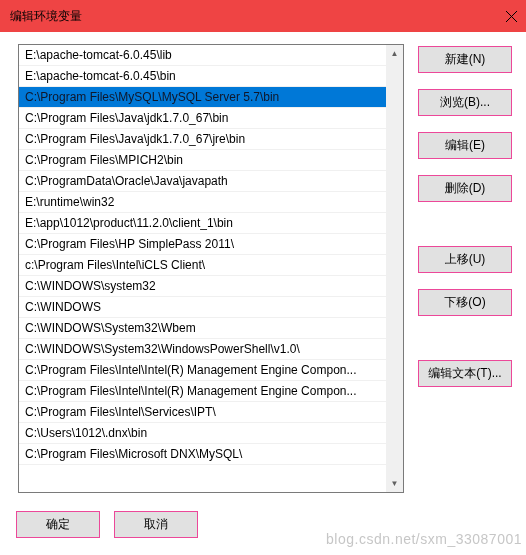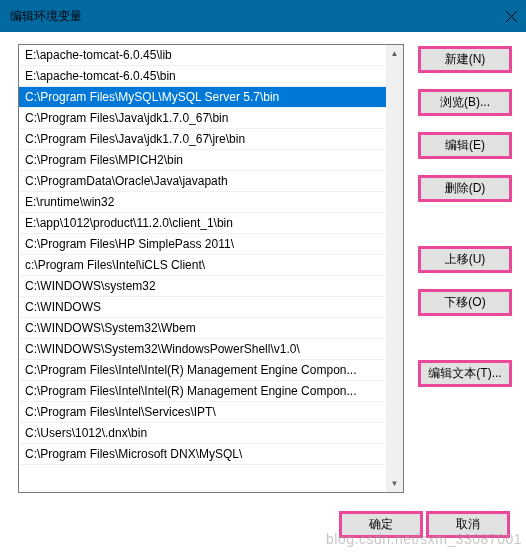--- a/index.html
+++ b/index.html
@@ -18,21 +18,21 @@
   background: #fff;
   display: flex;
   flex-direction: column;
 }
 .titlebar {
   height: 32px;
   display: flex;
   align-items: center;
   justify-content: space-between;
   padding: 0 4px 0 10px;
-  background: #0369a1;
+  background: #ef4444;
 }
 .titlebar .title { font-size: 12px; color: #000; }
 .titlebar .close {
   width: 22px; height: 22px;
   display: flex; align-items: center; justify-content: center;
   font-size: 14px; color: #000;
   cursor: pointer;
 }
 .content {
   flex: 1;
@@ -60,21 +60,21 @@
   padding: 0 6px;
   color: #000;
   border-bottom: 1px solid #f0f0f0;
   white-space: nowrap;
   overflow: hidden;
   text-overflow: ellipsis;
   cursor: default;
 }
 .list-item.selected {
   background: #0078d7;
-  color: #ffffff;
+  color: #0f172a;
 }
 .scrollbar {
   position: absolute;
   right: 0; top: 0;
   width: 17px;
   height: 100%;
   background: #f0f0f0;
 }
 .scrollbar .arrow {
   width: 17px; height: 17px;
@@ -87,35 +87,34 @@
 .scrollbar .arrow.down { position: absolute; bottom: 0; }
 .sidebuttons {
   width: 94px;
   display: flex;
   flex-direction: column;
   padding-top: 2px;
 }
 .btn {
   width: 94px;
   height: 27px;
-  border: 3px solid #ec4899;
+  border: 1px solid #ec4899;
   background: #e1e1e1;
   font-family: inherit;
   font-size: 12px;
   cursor: pointer;
   margin-bottom: 16px;
 }
 .gap { height: 28px; }
 .footer {
   height: 52px;
   display: flex;
-  justify-content: flex-end;
   align-items: center;
   padding: 0 16px 10px 16px;
-  gap: 3px;
+  gap: 14px;
 }
 .footer .btn { width: 84px; margin-bottom: 0; }
 .watermark {
   position: absolute;
   right: 4px;
   bottom: 8px;
   font-size: 14px;
   color: rgba(160,160,160,0.6);
   letter-spacing: 0.5px;
   pointer-events: none;

